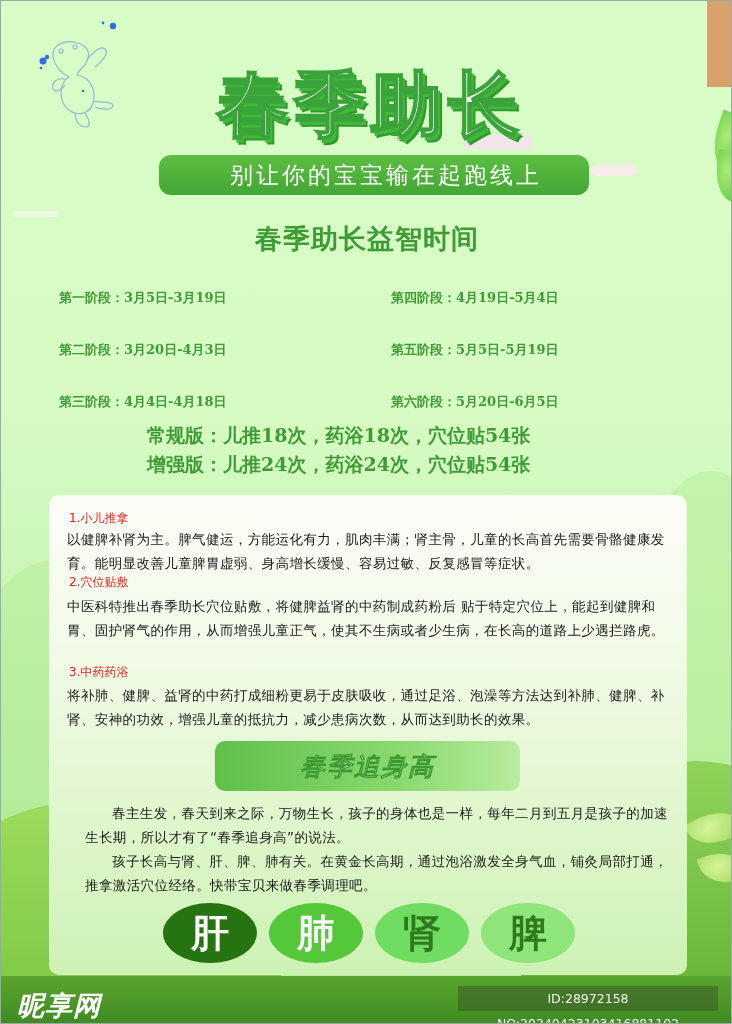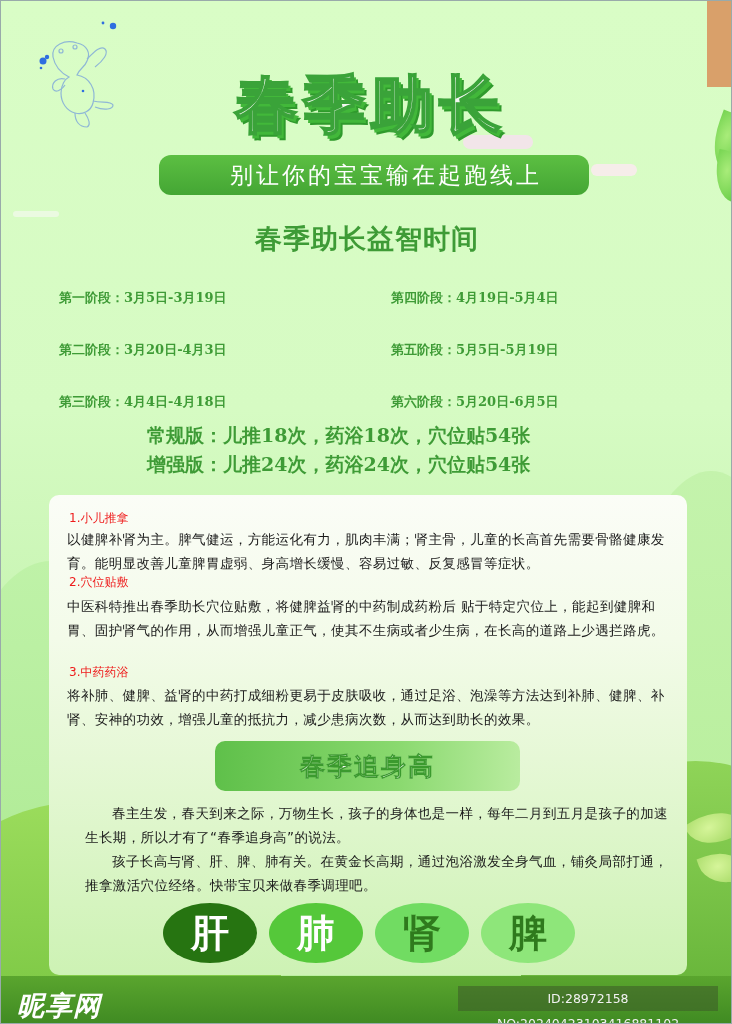--- a/index.html
+++ b/index.html
@@ -34,21 +34,21 @@
   .cloud3 { left: 12px; top: 210px; width: 46px; height: 6px; background: #eef9e6; }
 
   
   .mascot { position: absolute; left: 30px; top: 18px; width: 110px; height: 110px; }
 
   
   .main-title {
     position: absolute; left: 180px; top: 66px; width: 380px; height: 76px;
     text-align: center;
     font-family: "DejaVu Sans", sans-serif; font-weight: bold;
-    font-size: 62px; letter-spacing: 6px; line-height: 76px;
+    font-size: 71px; letter-spacing: 6px; line-height: 76px;
     color: #f4f7f2;
     -webkit-text-stroke: 2px #3aa339;
     text-shadow: 3px 4px 0 #42b83a, 5px 6px 0 #2f9a2c;
   }
   .slogan-pill {
     position: absolute; left: 158px; top: 154px; width: 430px; height: 40px;
     background: linear-gradient(180deg,#5cbf42,#44a634);
     border-radius: 12px;
     color: #ffffff; font-size: 23px; letter-spacing: 3px;
     display: flex; align-items: center; justify-content: center; padding-left: 24px;
@@ -82,21 +82,21 @@
   }
   .item-body {
     position: absolute; left: 18px; width: 610px;
     font-size: 13.5px; color: #1a1a1a; line-height: 24px; letter-spacing: 0.4px;
   }
   .sub-pill {
     position: absolute; left: 166px; top: 246px; width: 305px; height: 50px;
     border-radius: 10px;
     background: linear-gradient(90deg,#5fc04a 0%,#8ad96f 60%,#b9ec9f 100%);
     display: flex; align-items: center; justify-content: center;
-    font-weight: bold; font-size: 25px; color: #ffffff; letter-spacing: 2px;
+    font-weight: bold; font-size: 25px; color: #ffffff; letter-spacing: 2px; font-style: italic;
     -webkit-text-stroke: 0.6px #3b9a2e;
   }
   .para {
     position: absolute; left: 36px; width: 588px;
     font-size: 13.5px; color: #1a1a1a; line-height: 24px; letter-spacing: 0.4px;
   }
   .organs { position: absolute; left: 114px; top: 408px; display: flex; gap: 12px; }
   .organ {
     width: 94px; height: 60px; border-radius: 50%;
     display: flex; align-items: center; justify-content: center;

